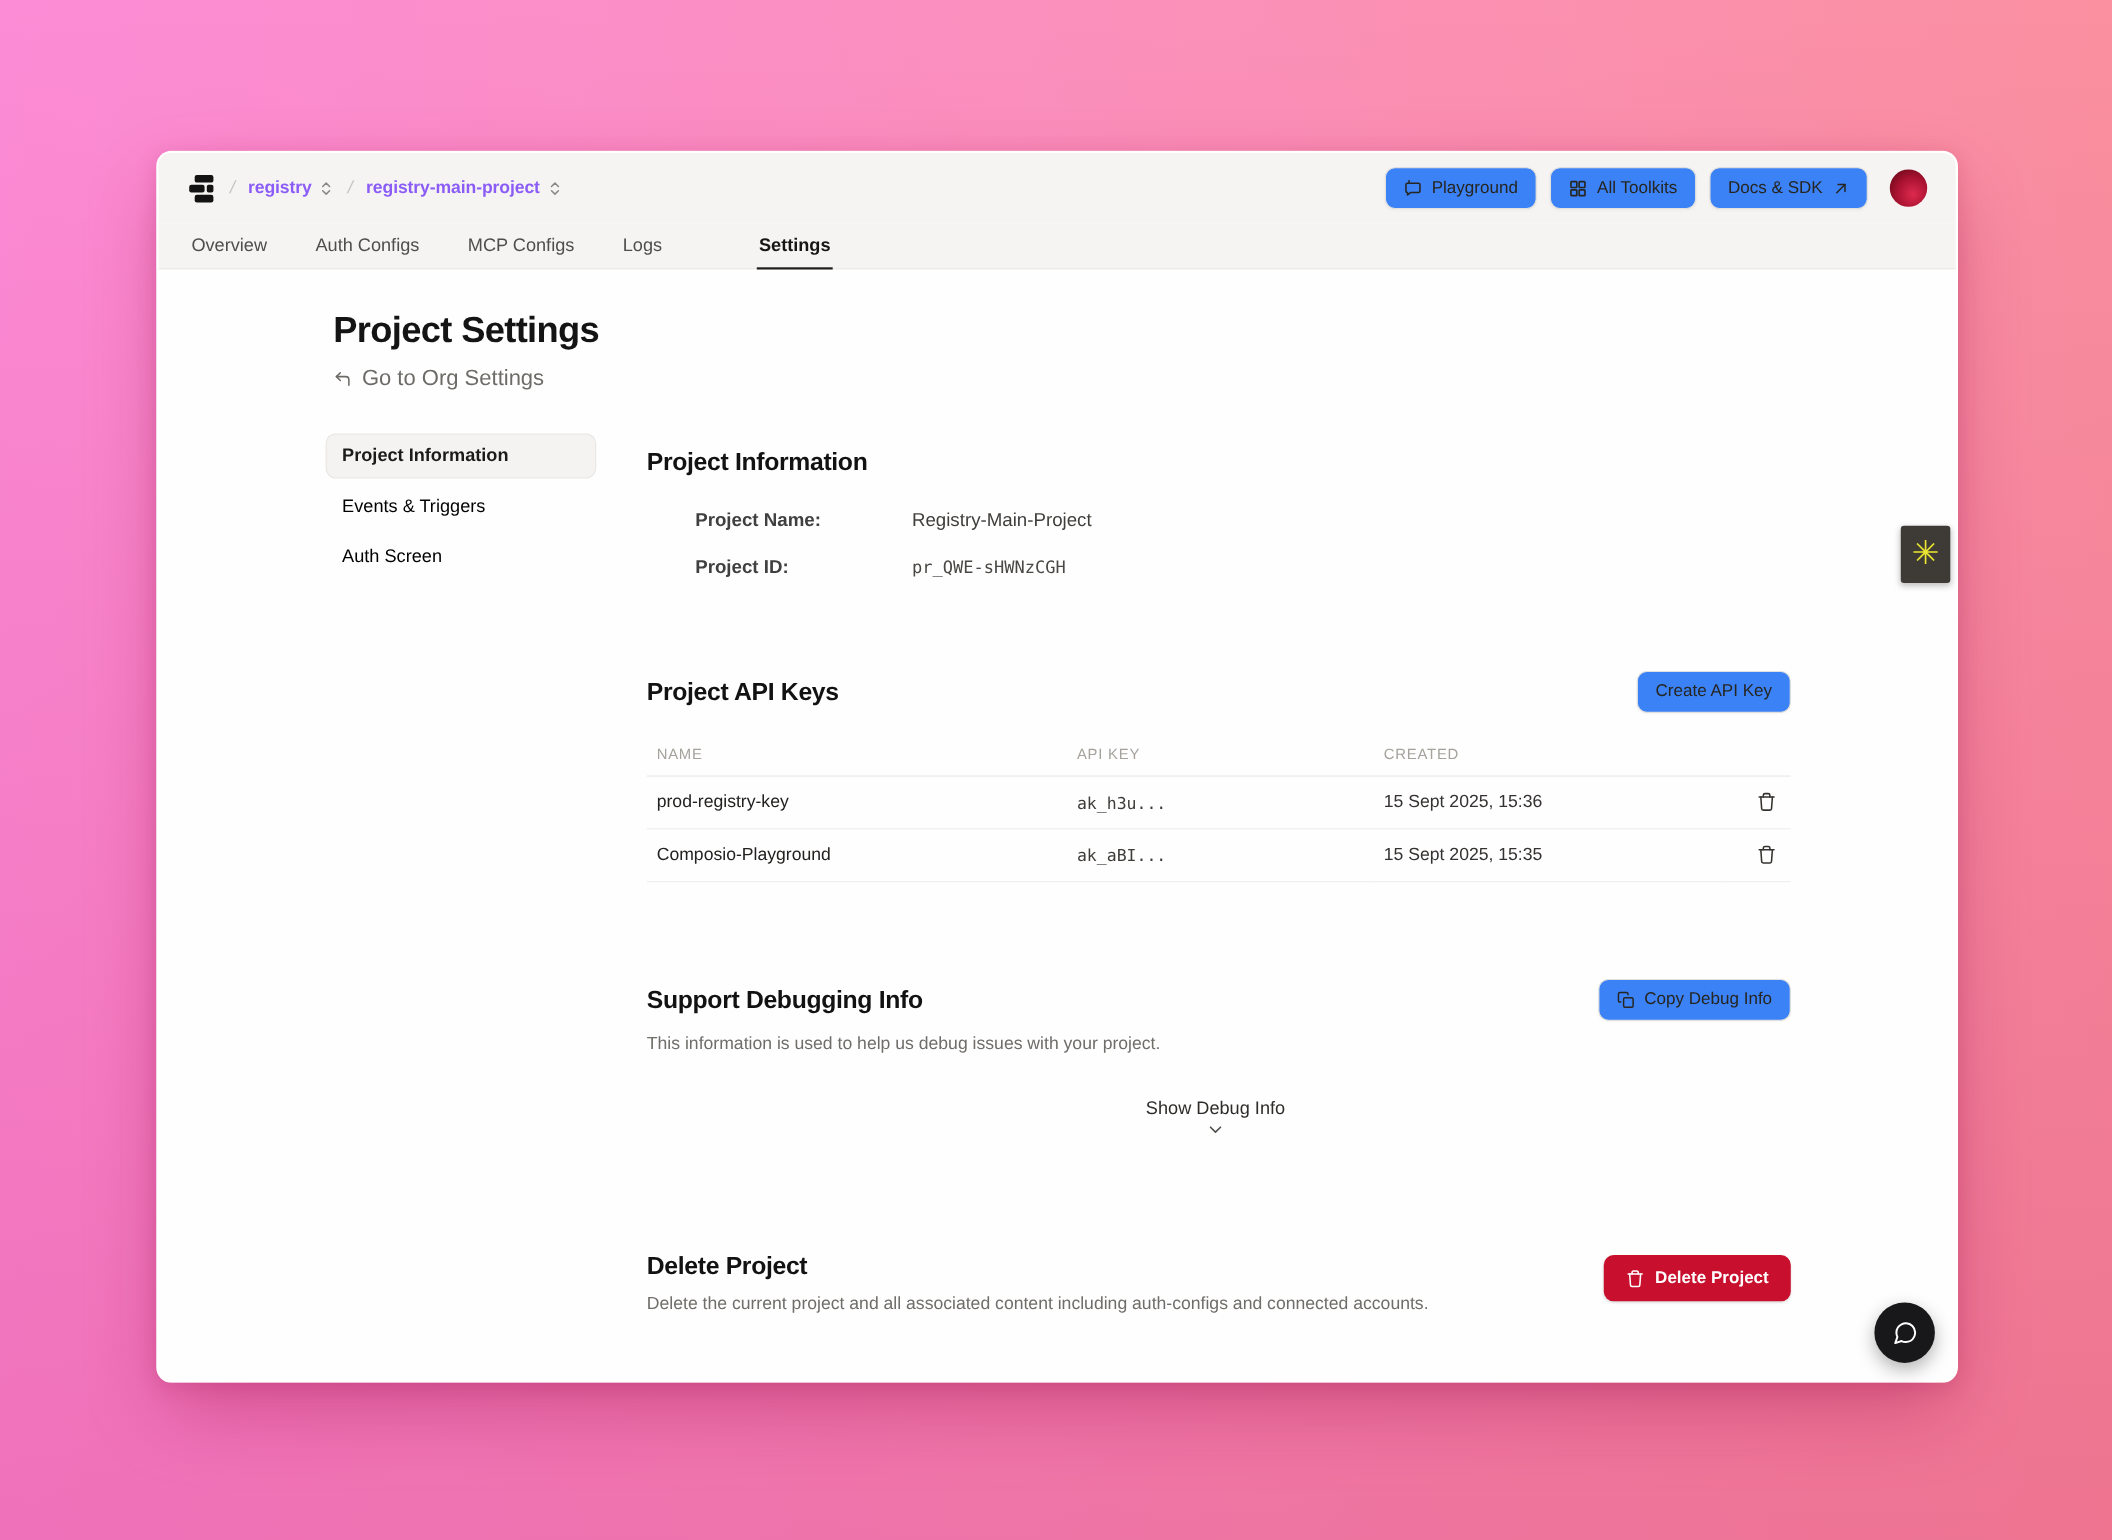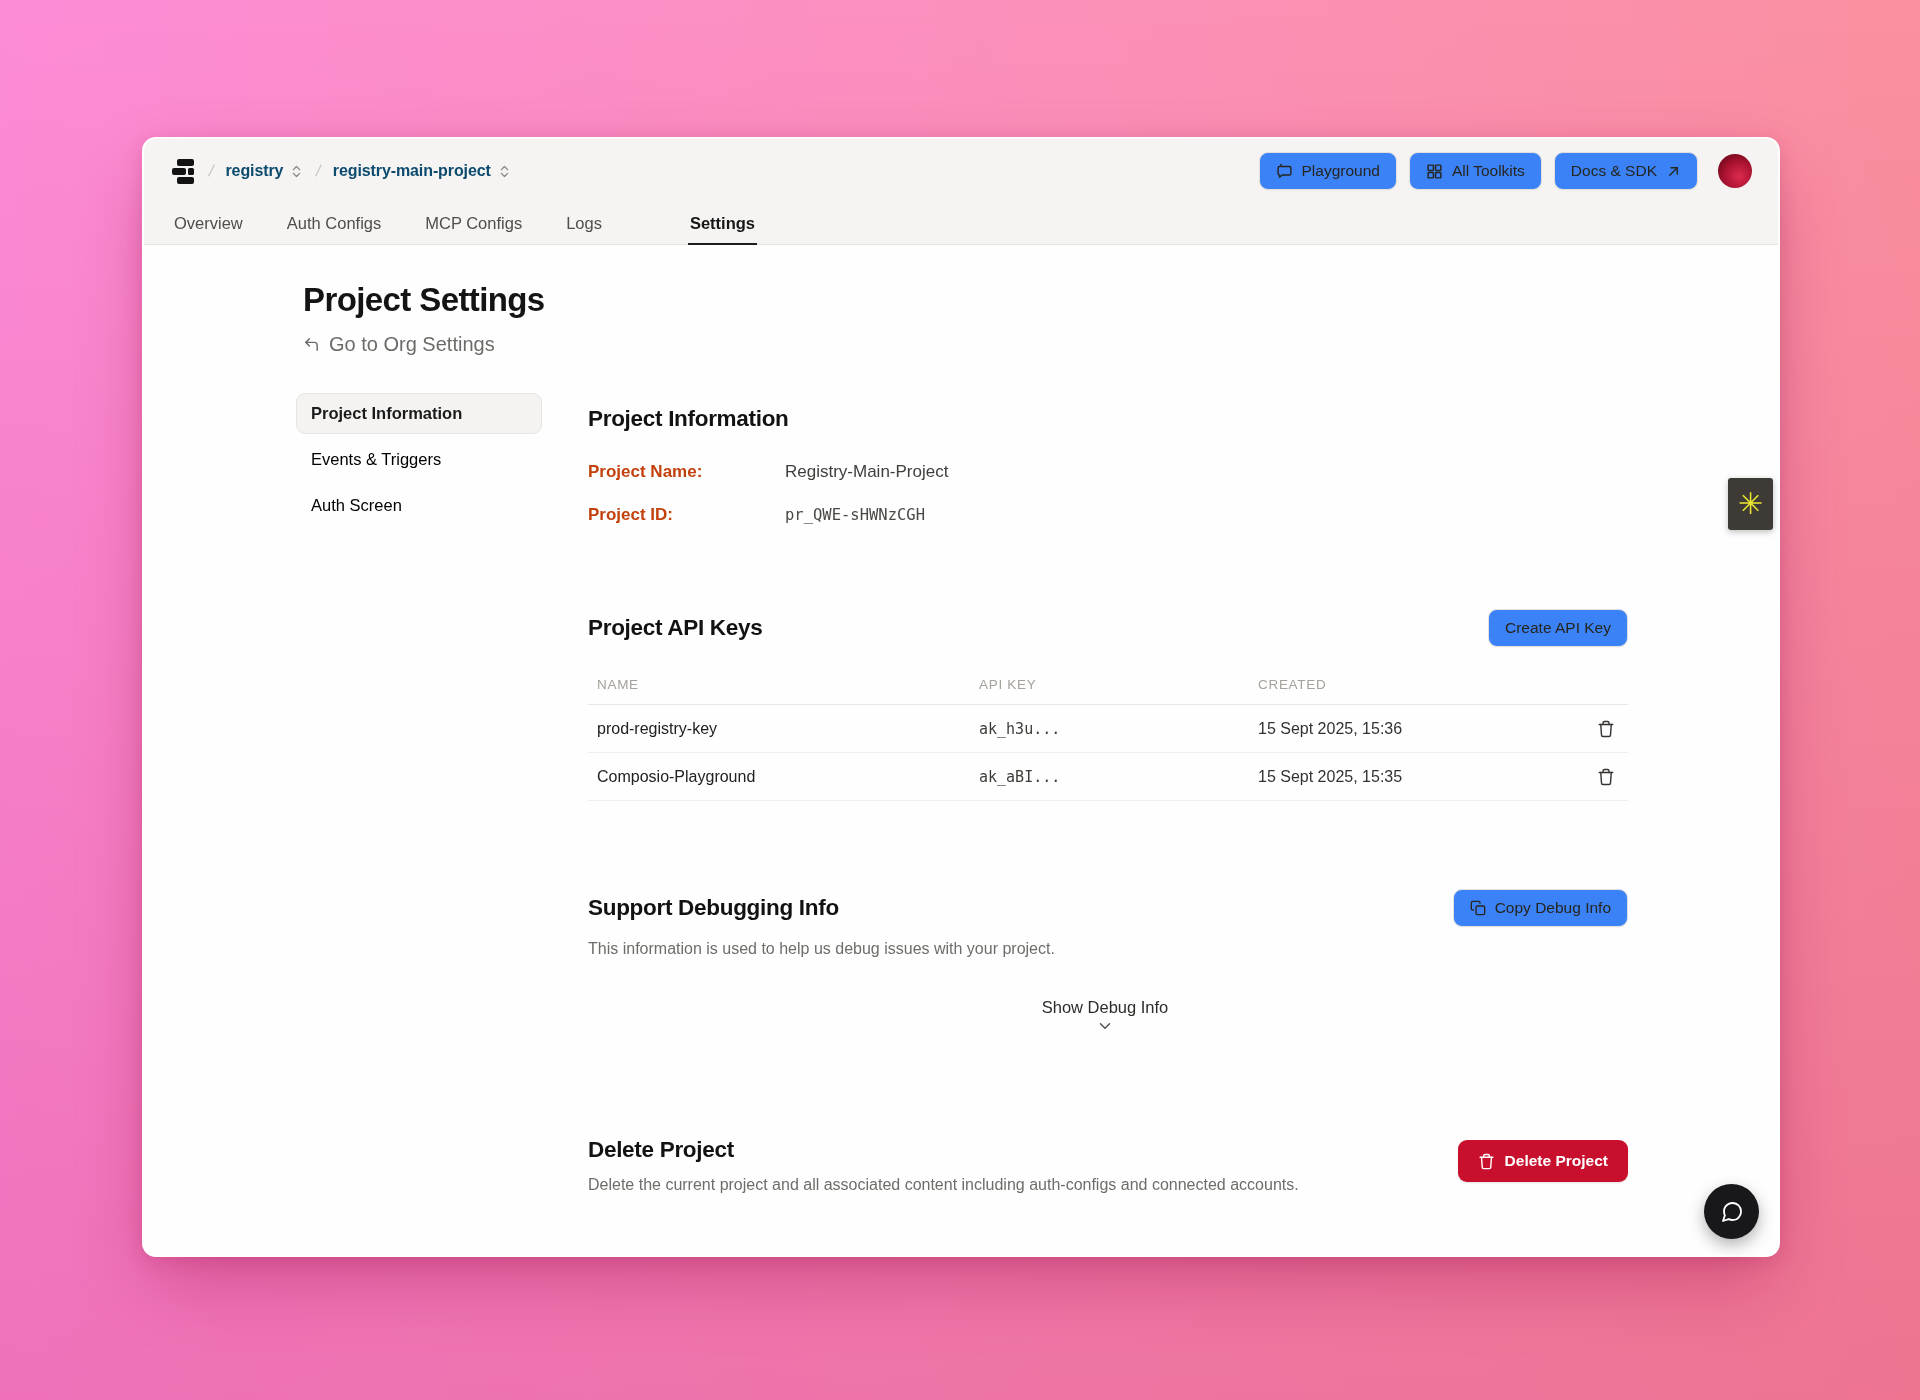--- a/index.html
+++ b/index.html
@@ -21,21 +21,21 @@
   }
   
   .topbar {
     height: 64px; background: #f5f4f2; display: flex; align-items: center;
     padding: 0 26px;
   }
   .crumbs { display: flex; align-items: center; gap: 12px; flex: 1; min-width: 0; }
   .logo { width: 27px; height: 28px; display: inline-flex; align-items: center; justify-content: center; }
   .slash { color: #c6c4c0; font-size: 16px; transform: skewX(-12deg); }
   .crumb { display: flex; align-items: center; gap: 6px; cursor: pointer; }
-  .crumb-label { font-size: 16px; font-weight: 700; color: #0c4a6e; letter-spacing: -0.1px; }
+  .crumb-label { font-size: 16px; font-weight: 700; color: #8b5cf6; letter-spacing: -0.1px; }
   .updown { color: #8a8884; display: inline-flex; }
   .top-actions { display: flex; align-items: center; gap: 12px; }
   .btn {
     display: inline-flex; align-items: center; gap: 9px;
     background: #3b82f6; border: 1px solid #e3e1dd; border-radius: 9px;
     padding: 9px 16px; font-size: 15.5px; font-weight: 500; color: #26251f;
     cursor: pointer; box-shadow: 0 1px 2px rgba(0,0,0,0.03);
     font-family: "Liberation Sans", sans-serif;
   }
   .avatar {
@@ -67,21 +67,21 @@
     border: 1px solid transparent; margin-bottom: 5px; cursor: pointer;
   }
   .subnav-item.active {
     background: #f4f3f1; border-color: #e7e5e2; color: #1b1b1b; font-weight: 600;
   }
   .main { margin-left: 46px; width: 1040px; padding-top: 13px; }
   .sec-title { font-size: 22.5px; font-weight: 700; color: #121212; letter-spacing: -0.3px; }
   .sec-desc { font-size: 16px; color: #6f6d69; margin-top: 13px; }
   .field-row { display: flex; align-items: center; margin-top: 30px; }
   .field-row + .field-row { margin-top: 23px; }
-  .field-label { width: 197px; font-size: 17px; font-weight: 700; color: #c2410c; flex-shrink: 0; }
+  .field-label { width: 197px; font-size: 17px; font-weight: 700; color: #404040; flex-shrink: 0; margin-left: 44px; }
   .field-value { font-size: 17px; color: #403e3b; }
   .mono { font-family: "DejaVu Sans Mono", monospace; font-size: 15.5px; color: #4a4844; }
   .sec-head-row { display: flex; align-items: center; justify-content: space-between; }
   .section-keys { margin-top: 84px; }
   
   table { border-collapse: collapse; width: 1040px; margin-top: 18px; table-layout: fixed; }
   th {
     text-align: left; font-size: 13.5px; font-weight: 500; color: #a5a29c;
     letter-spacing: 0.7px; padding: 12px 9px; border-bottom: 1px solid #e9e7e4;
   }

